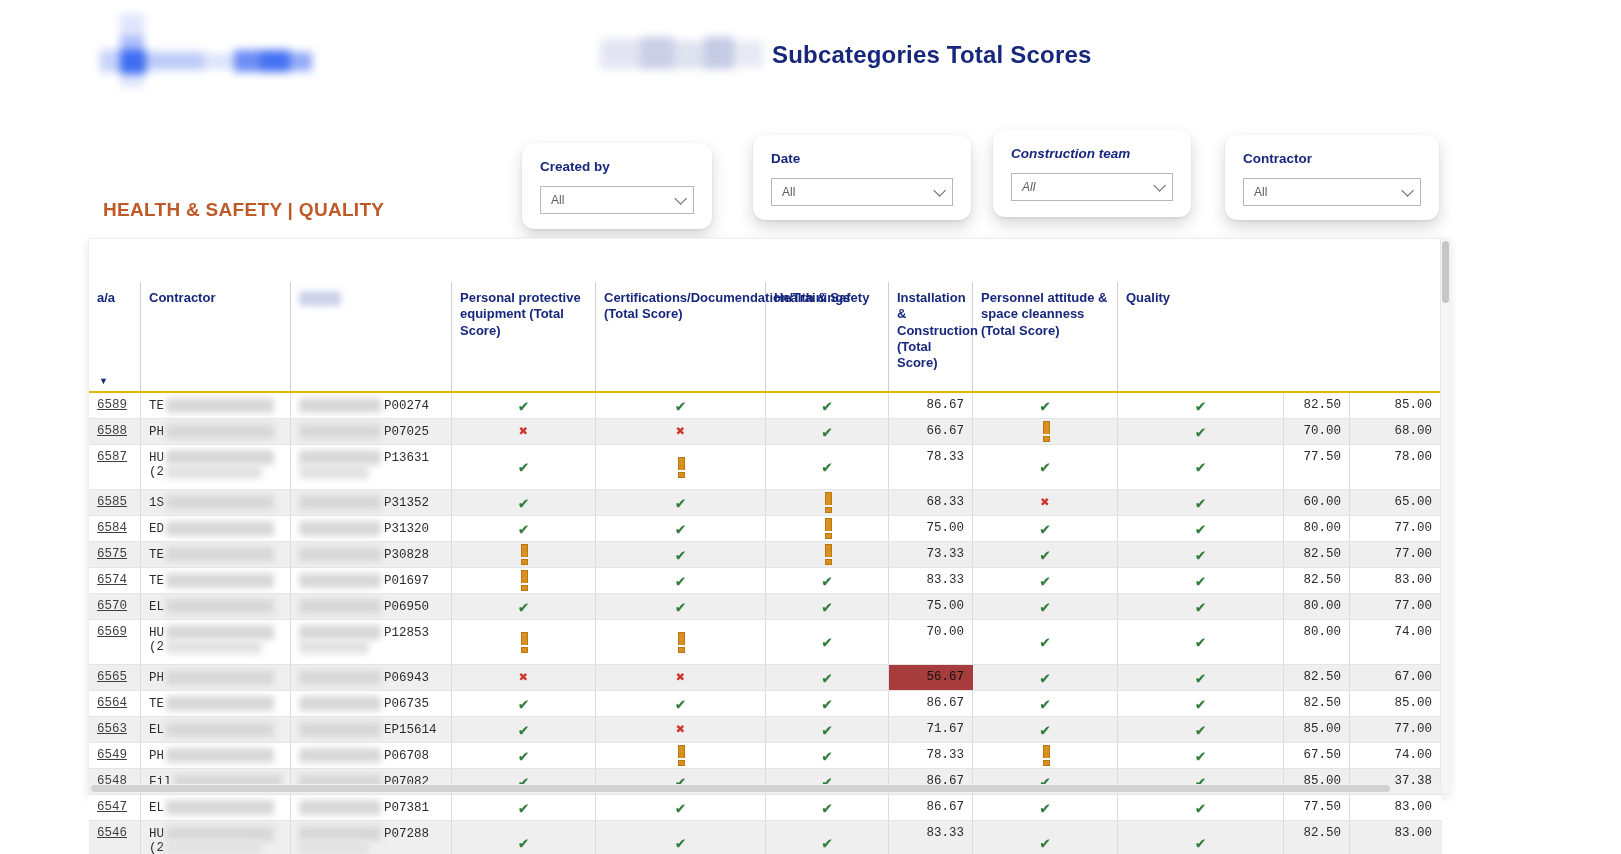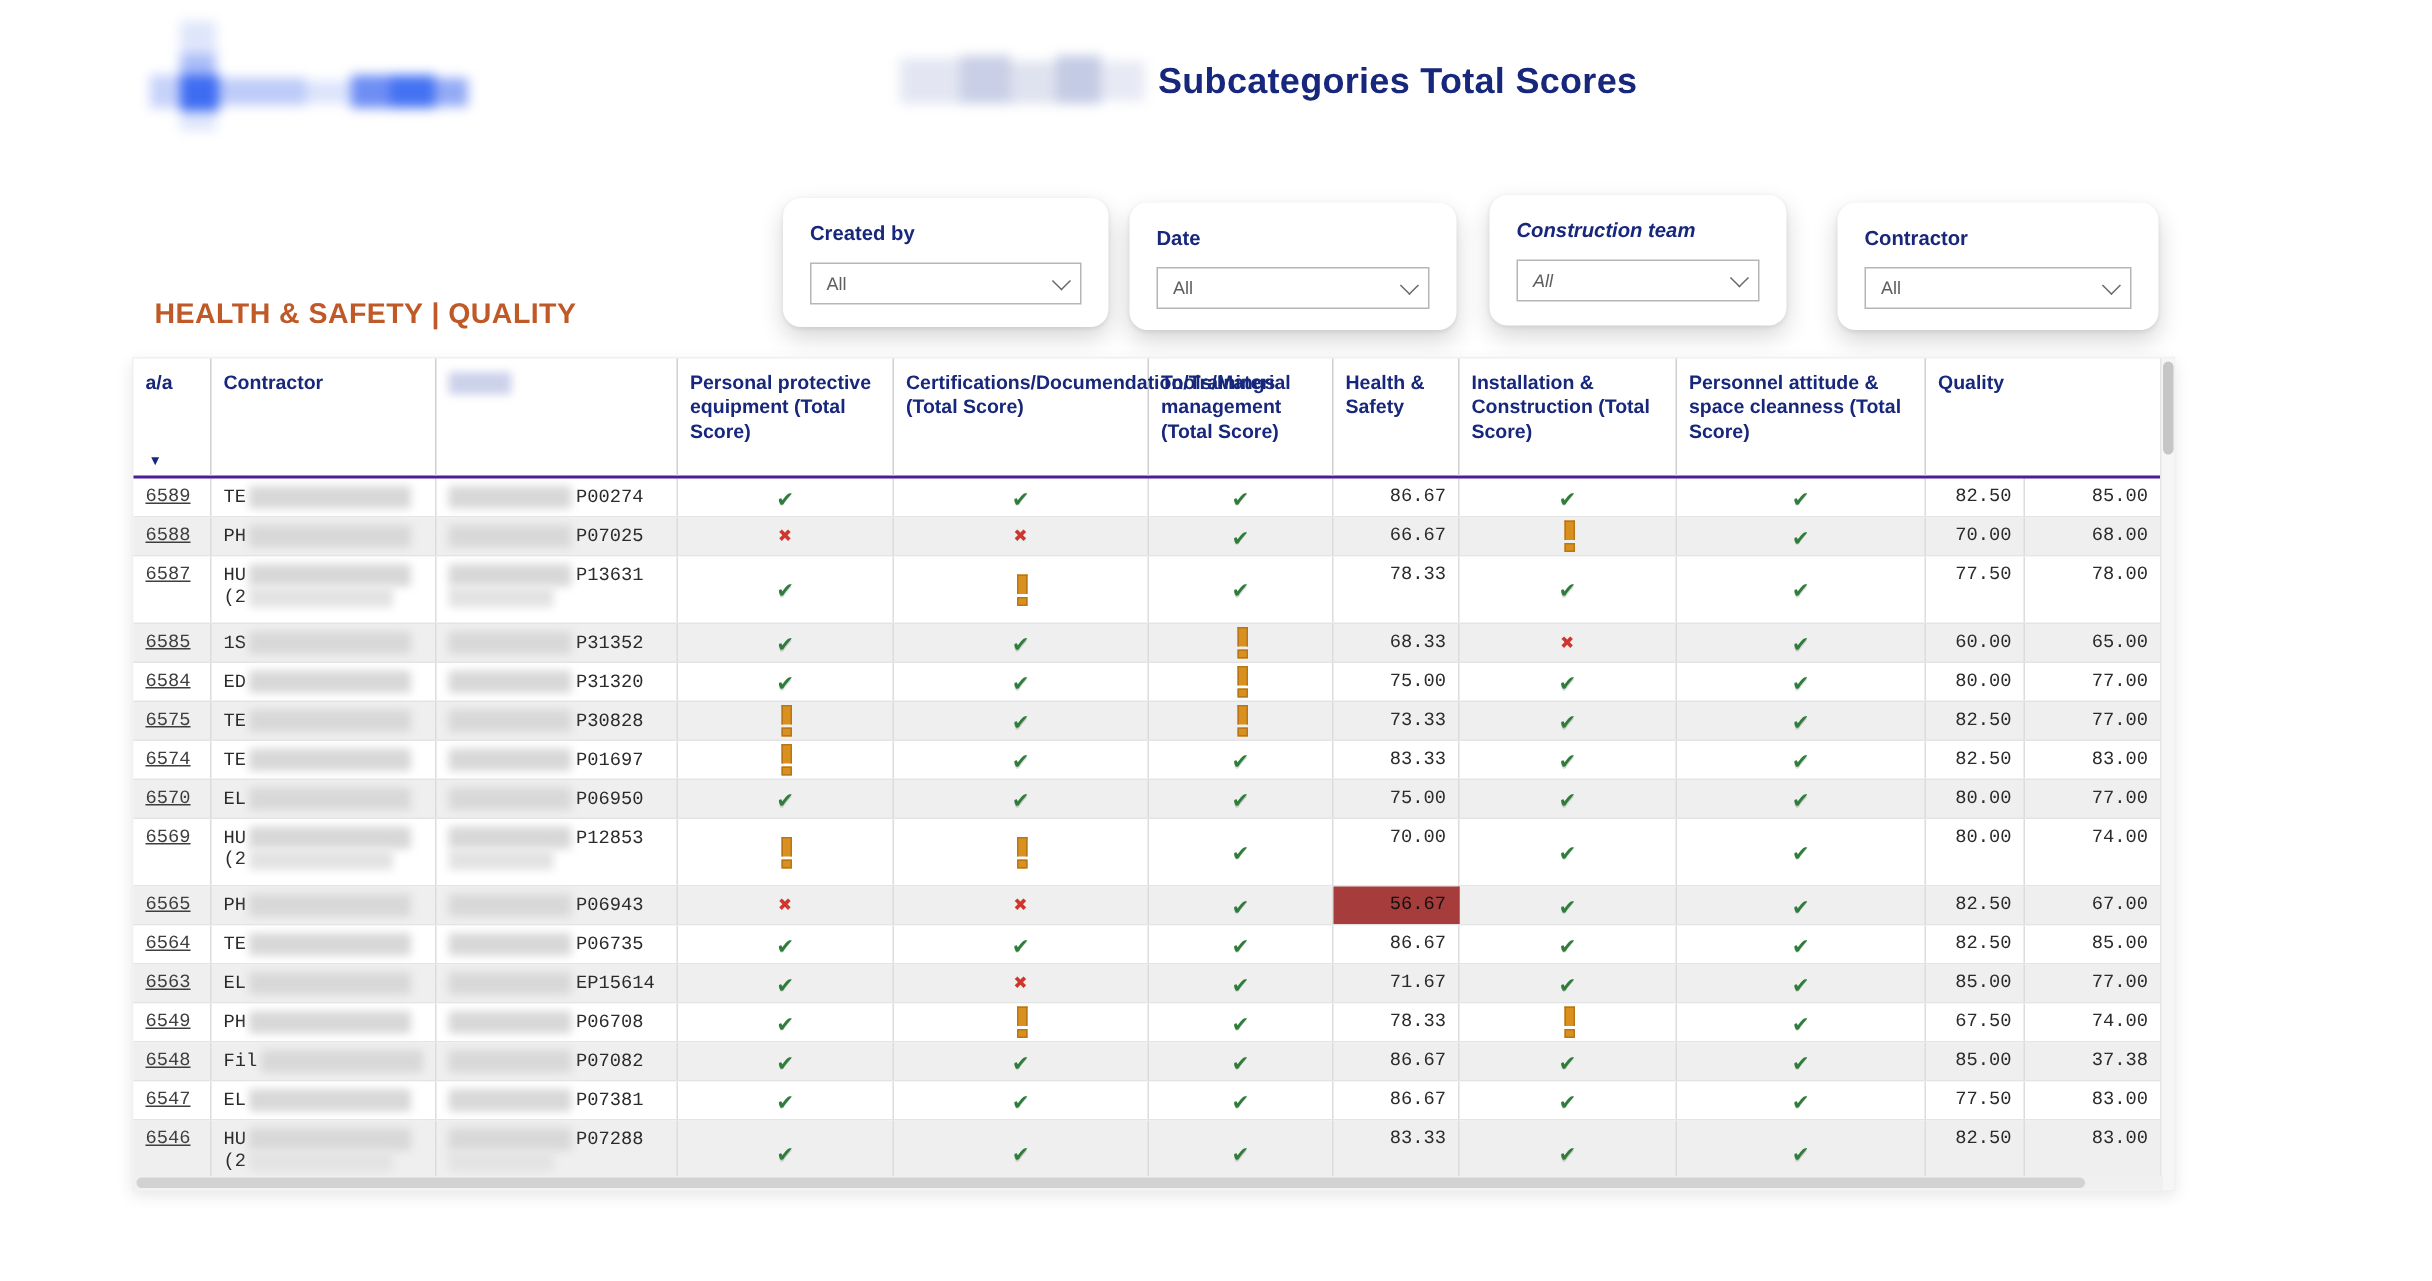--- a/index.html
+++ b/index.html
@@ -18,32 +18,32 @@
 
   
   .page-title { position:absolute; left:772px; top:41px; font-size:24px; font-weight:bold; color:#17277b; letter-spacing:.2px; }
 
   
   .filter-card { position:absolute; background:#fff; border-radius:12px; box-shadow:0 7px 16px rgba(0,0,0,.16), 0 1px 3px rgba(0,0,0,.08); padding:16px 18px 14px 18px; }
   .filter-card .flabel { font-size:13.5px; font-weight:bold; color:#17277b; margin-bottom:12px; }
   .filter-dd { display:flex; align-items:center; justify-content:space-between; height:28px; border:1px solid #b8b6b4; background:#fff; padding:0 10px; cursor:pointer; }
   .filter-dd .val { font-size:12px; color:#605e5c;text-align:center; }
   .chev { width:9px; height:9px; border-right:1.5px solid #6b6967; border-bottom:1.5px solid #6b6967; transform:rotate(45deg) translateY(-3px); }
-  #card-createdby { left:522px; top:132px; width:217px; height:86px; }
+  #card-createdby { left:522px; top:143px; width:190px; height:86px; }
   #card-date { left:753px; top:135px; width:218px; height:85px; }
   #card-team { left:993px; top:130px; width:198px; height:87px;font-style:italic; }
   #card-contractor { left:1225px; top:135px; width:214px; height:85px; }
 
   
   .section-title { position:absolute; left:103px; top:199px; font-size:19px; font-weight:bold; color:#bf5a28; letter-spacing:.3px; }
 
   
   .tablewrap { position:absolute; left:88px; top:238px; width:1362px; height:556px; background:#fff; box-shadow:0 3px 10px rgba(0,0,0,.10); border:1px solid #f0f0f0; }
   .grid { display:grid; grid-template-columns:52px 150px 161px 144px 170px 123px 84px 145px 166px 66px 90px; }
-  .thead { border-bottom:2px solid #4c1d95; position:relative; width:1353px; }
+  .thead { border-bottom:2px solid #eab308; position:relative; width:1353px;margin-top:43px; }
   .th { position:relative; padding:8px 8px 20px 8px; font-size:13px; line-height:1.25; font-weight:bold; color:#17277b; border-right:1px solid #cfcfcf; min-height:78px; }
   .th:last-child { border-right:none; }
   .sort-arrow { position:absolute; left:10px; bottom:4px; font-size:9px; color:#17277b; cursor:pointer; }
   .tbody { width:1353px;font-family:Liberation Mono, monospace; }
   .trow { border-bottom:1px solid #e4e4e4; background:#fff; }
   .trow.alt { background:#efefef; }
   .trow .cell { min-height:25px; border-right:1px solid #dcdcdc; display:flex; align-items:center; font-size:12.5px; color:#2b2b2b; padding:0 8px; overflow:hidden; }
   .trow .cell:last-child { border-right:none; }
   .trow.tall .cell { min-height:44px; }
   .cell.idc { align-items:flex-start; padding-top:5px; }
@@ -127,21 +127,20 @@
   <div class="tablewrap">
     <div class="thead grid">
       <div class="th">
         <span>a/a</span>
         <span class="sort-arrow">▼</span>
       </div>
       <div class="th">Contractor</div>
       <div class="th"><span class="redact lav" style="width:42px;height:15px;"></span></div>
       <div class="th">Personal protective equipment (Total Score)</div>
       <div class="th">Certifications/Documendation/Trainings (Total Score)</div>
-      <div class="th">Tools/Material management (Total Score)</div>
       <div class="th">Health &amp; Safety</div>
       <div class="th">Installation &amp; Construction (Total Score)</div>
       <div class="th">Personnel attitude &amp; space cleanness (Total Score)</div>
       <div class="th">Quality</div>
     </div>
     <div class="tbody">
         <div class="trow grid">
           <div class="cell idc">
             <span class="id-link">6589</span>
           </div>

